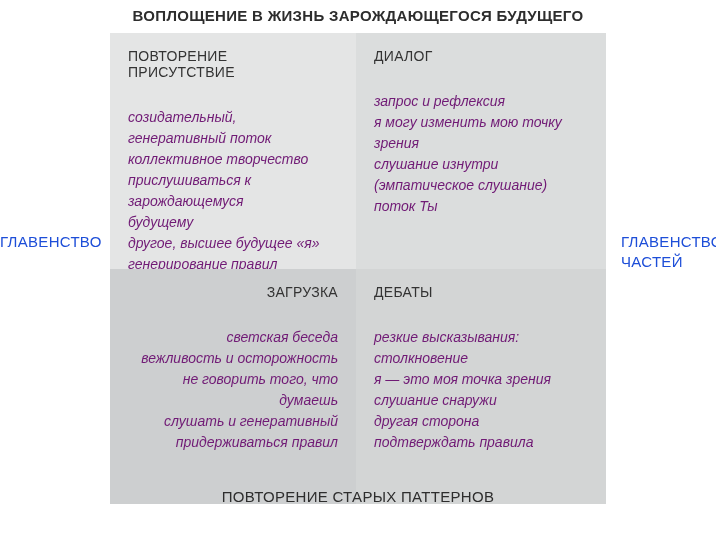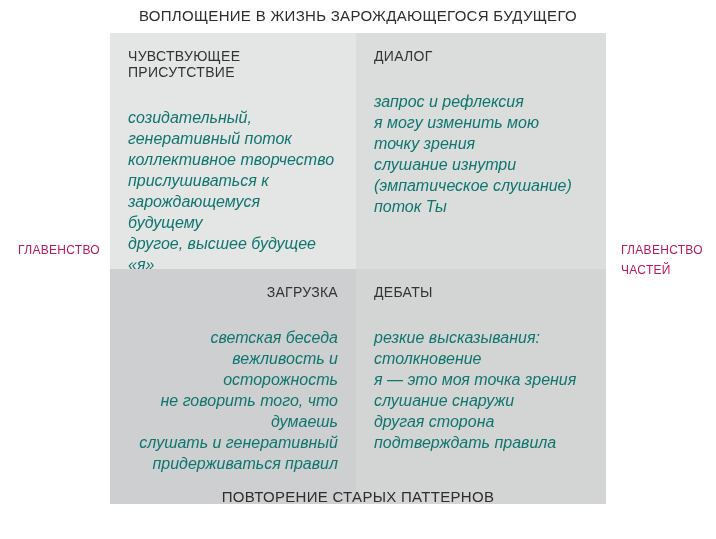--- a/index.html
+++ b/index.html
@@ -12,21 +12,21 @@
     overflow: hidden;
   }
   .top-title, .bottom-title {
     position: absolute; left: 0; width: 716px;
     text-align: center;
     font-size: 15px;
     letter-spacing: 0.3px;
     color: #2d2d2d;
     white-space: nowrap;
   }
-  .top-title { top: 7px; }
+  .top-title { top: 7px; font-weight: bold; }
   .bottom-title { top: 488px; }
   .matrix {
     position: absolute; left: 110px; top: 33px;
     width: 496px; height: 471px;
     display: grid;
     grid-template-columns: 246px 250px;
     grid-template-rows: 236px 235px;
   }
   .quadrant {
     box-sizing: border-box;
@@ -34,49 +34,49 @@
   }
   .q-title {
     font-size: 14px;
     font-weight: 400;
     letter-spacing: 0.3px;
     margin: 0 0 27px 0;
     color: #333333;
   }
   .q-item {
     font-style: italic;
-    font-size: 16px;
+    font-size: 14px;
     line-height: 21px;
-    color: #0f766e;
+    color: #701a75;
     white-space: pre-line;
   }
   .axis-label {
     position: absolute;
-    top: 240px;
-    font-size: 12px;
+    top: 232px;
+    font-size: 15px;
     line-height: 20px;
     letter-spacing: 0.3px;
-    color: #be185d;
+    color: #1d4ed8;
   }
   .axis-left  { left: 0;     width: 100px; text-align: right; }
   .axis-right { left: 621px; width: 95px;  text-align: left; }
 </style>
 </head>
 <body>
 
 <div class="top-title">ВОПЛОЩЕНИЕ В ЖИЗНЬ ЗАРОЖДАЮЩЕГОСЯ БУДУЩЕГО</div>
 
 <div class="axis-label axis-left">
   <div>ГЛАВЕНСТВО</div>
 </div>
 
 <div class="matrix">
 
   <section class="quadrant" style="background: rgb(228, 229, 229);">
-    <h2 class="q-title">ЧУВСТВУЮЩЕЕ ПРИСУТСТВИЕ</h2>
+    <h2 class="q-title">ПОВТОРЕНИЕ ПРИСУТСТВИЕ</h2>
     <div class="q-list">
         <div class="q-item">созидательный, генеративный поток</div>
         <div class="q-item">коллективное творчество</div>
         <div class="q-item">прислушиваться к зарождающемуся
 будущему</div>
         <div class="q-item">другое, высшее будущее «я»</div>
         <div class="q-item">генерирование правил</div>
       </div>
   </section>
 

